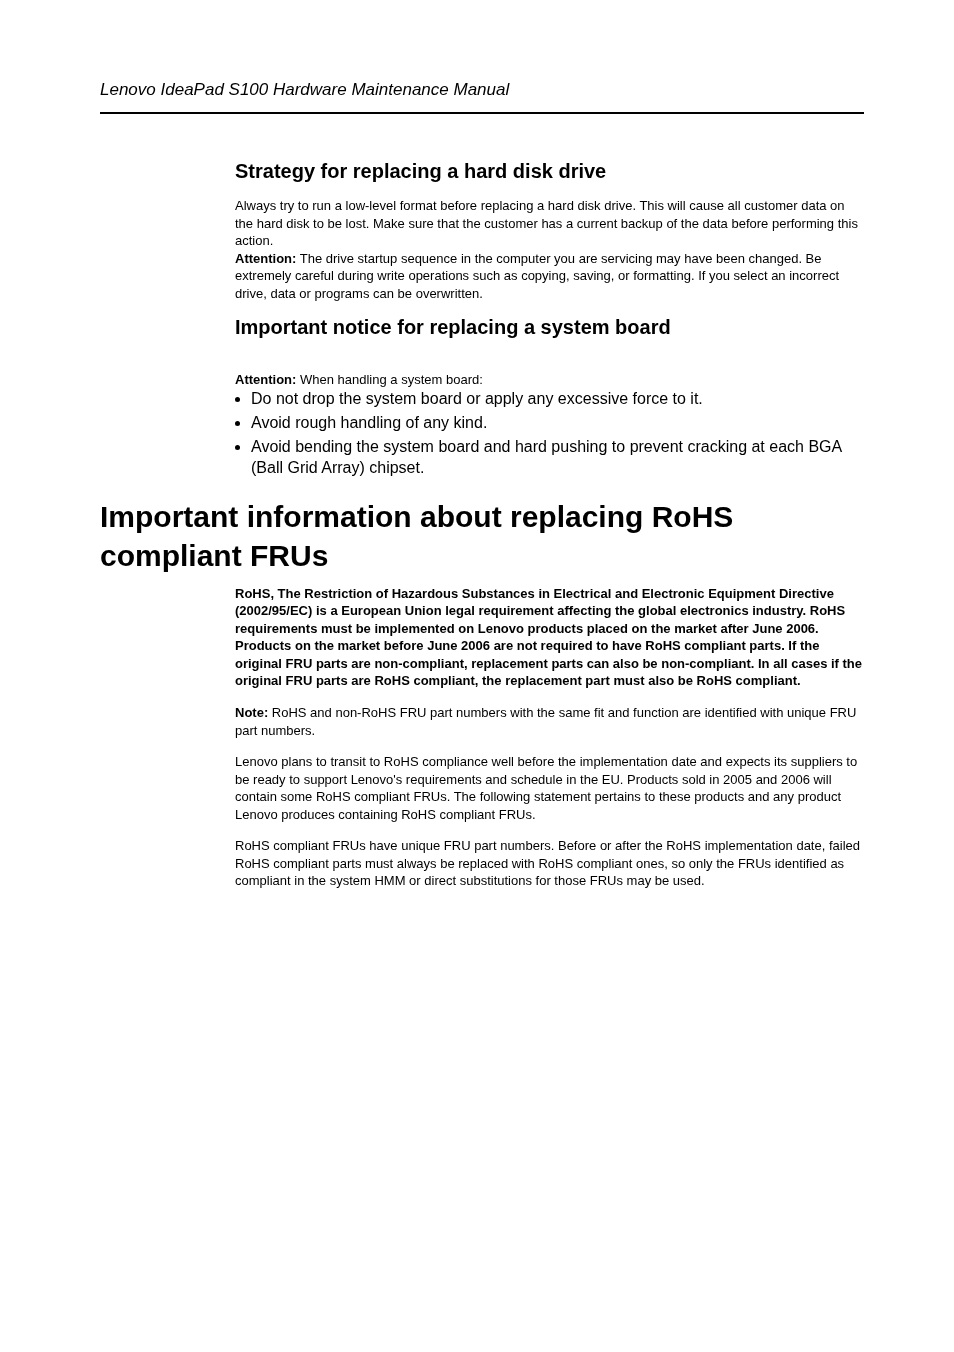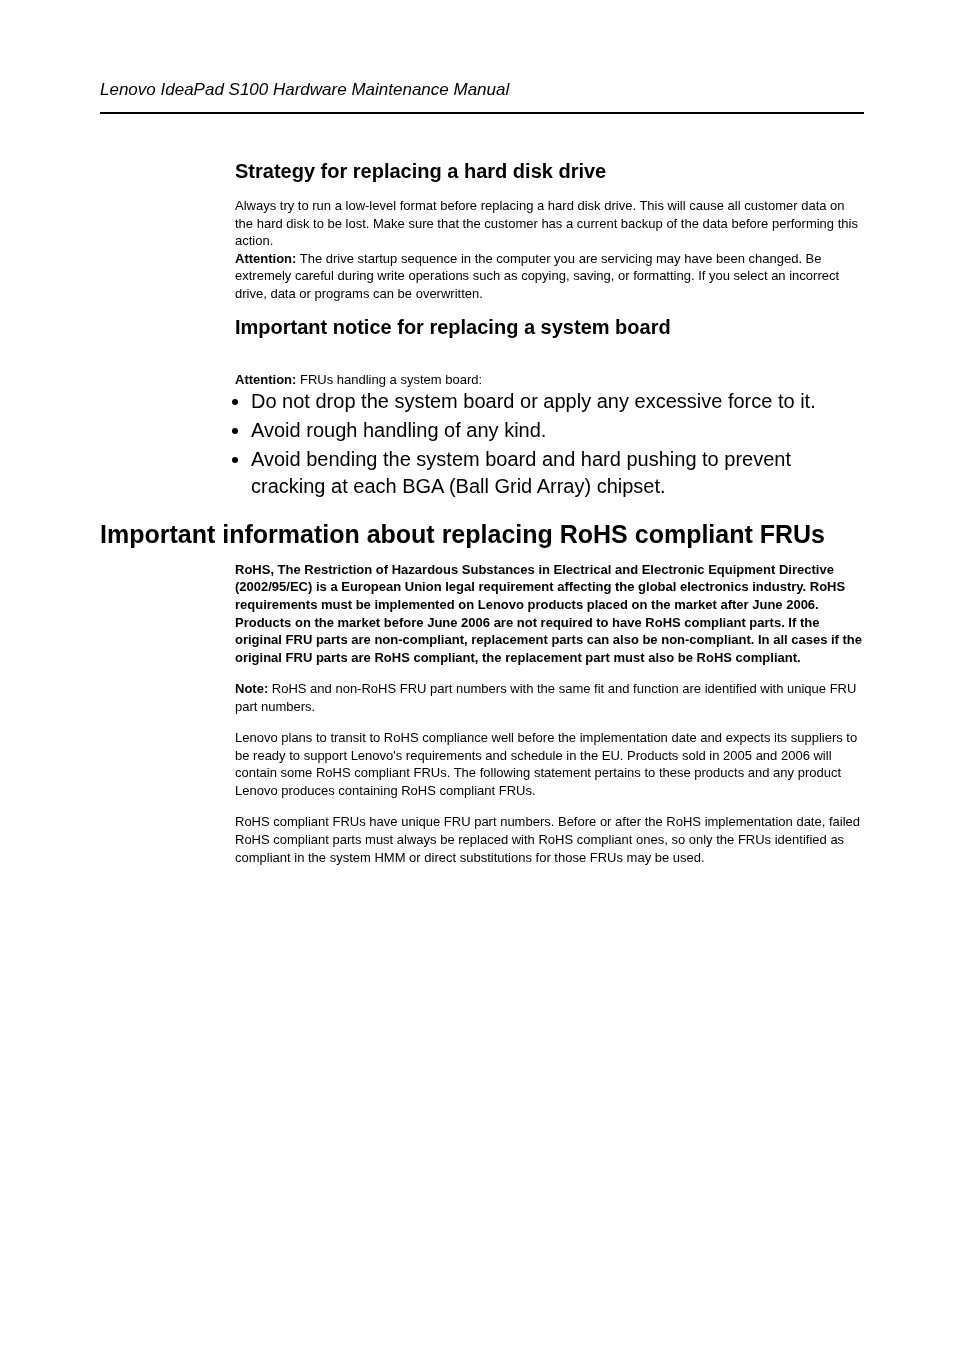--- a/index.html
+++ b/index.html
@@ -37,27 +37,27 @@
     margin-bottom: 14px;
   }
   .bold-inline {
     font-weight: bold;
   }
   ul.bullets {
     margin: 0 0 14px 0;
     padding-left: 16px;
   }
   ul.bullets li {
-    font-size: 20px;
+    font-size: 16px;
     line-height: 1.35;
     margin-bottom: 2px;
   }
   .main-heading {
     font-weight: bold;
-    font-size: 25px;
+    font-size: 30px;
     line-height: 1.3;
     margin-top: 18px;
     margin-bottom: 10px;
     margin-left: 0;
   }
   .pagenum {
     text-align: right;
     font-size: 17px;
     margin-top: 70px;
   }
@@ -72,21 +72,21 @@
   <div class="indent-block">
     <div class="sub-heading">Strategy for replacing a hard disk drive</div>
     <div class="body-text para">
       <span>Always try to run a low-level format before replacing a hard disk drive. This will cause all customer data on the hard disk to be lost. Make sure that the customer has a current backup of the data before performing this action.</span><br>
       <span class="bold-inline">Attention:</span><span> The drive startup sequence in the computer you are servicing may have been changed. Be extremely careful during write operations such as copying, saving, or formatting. If you select an incorrect drive, data or programs can be overwritten.</span>
     </div>
 
     <div class="sub-heading">Important notice for replacing a system board</div>
     <div class="body-text">
       <br>
-      <span class="bold-inline">Attention:</span><span> FRUs handling a system board:</span>
+      <span class="bold-inline">Attention:</span><span> When handling a system board:</span>
     </div>
     <ul class="bullets">
       <li>Do not drop the system board or apply any excessive force to it.</li>
       <li>Avoid rough handling of any kind.</li>
       <li>Avoid bending the system board and hard pushing to prevent cracking at each BGA (Ball Grid Array) chipset.</li>
     </ul>
   </div>
 
   <div class="main-heading">Important information about replacing RoHS compliant FRUs</div>
 

